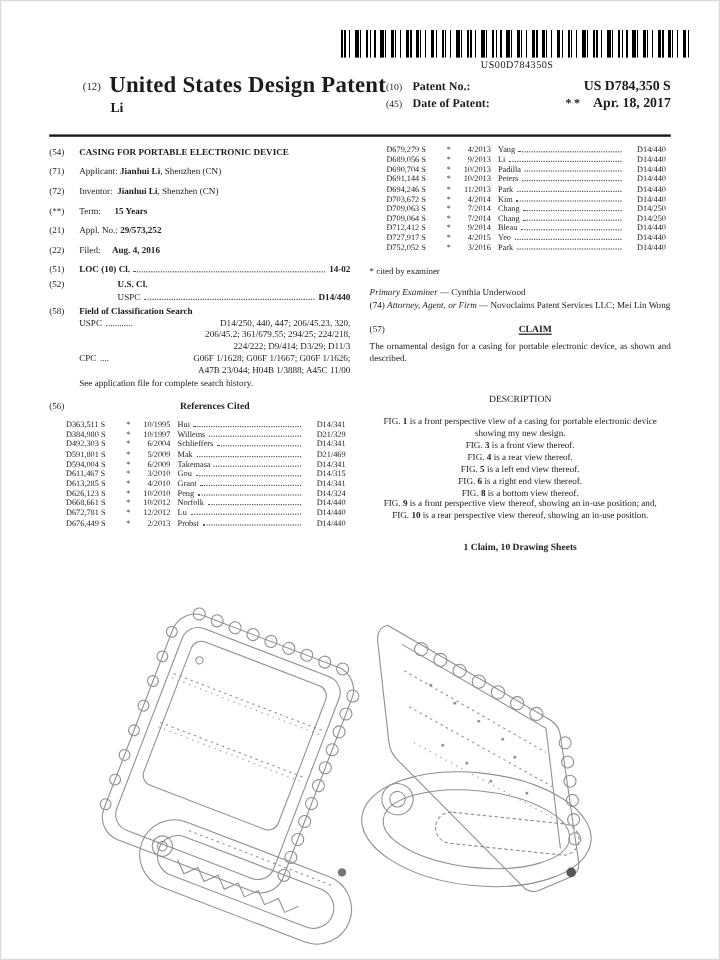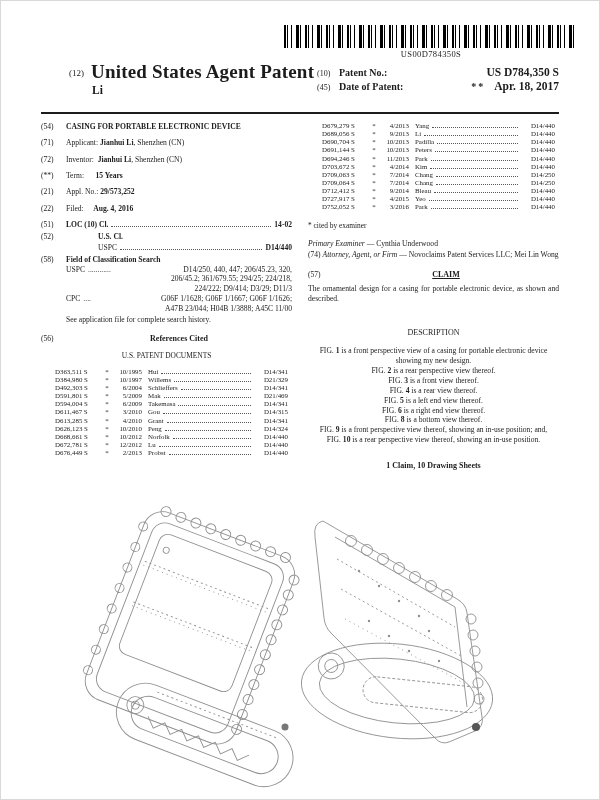--- a/index.html
+++ b/index.html
@@ -89,21 +89,21 @@
   <div class="barcode-wrap">
     <div class="barcode"></div>
     <div class="barcode-text">US00D784350S</div>
   </div>
 
   <div class="header">
     <div class="header-left">
       <div>
         <div class="title-row">
           <span class="inid12">(12)</span>
-          <span class="doc-title">United States Agent Patent</span>
+          <span class="doc-title">United States Design Patent</span>
         </div>
         <div class="surname">Li</div>
       </div>
     </div>
     <div class="header-right">
       <div class="hr-row">
         <span class="hr-inid">(10)</span>
         <span class="hr-label">Patent No.:</span>
         <span class="hr-value">US D784,350 S</span>
       </div>
@@ -194,21 +194,20 @@
               <div class="fs-cont">A47B 23/044; H04B 1/3888; A45C 11/00</div>
             </div>
           <div class="fs-note">See application file for complete search history.</div>
         </span>
       </div>
 
       <div class="refs-head">
         <span class="f-inid">(56)</span>
         <span class="refs-title">References Cited</span>
       </div>
-      <div class="refs-sub">U.S. PATENT DOCUMENTS</div>
 
       <div class="ref-rows" id="refs-left">
           <div class="ref-row">
             <span class="r-doc">D363,511 S</span>
             <span class="r-star">*</span>
             <span class="r-date">10/1995</span>
             <span class="r-name">Hui</span>
             <span class="leader"></span>
             <span class="r-cls">D14/341</span>
           </div>
@@ -396,21 +395,20 @@
 
       <div class="claim-head">
         <span class="f-inid">(57)</span>
         <span class="claim-title">CLAIM</span>
       </div>
       <div class="claim-text">The ornamental design for a casing for portable electronic device, as shown and described.</div>
 
       <div class="desc-title">DESCRIPTION</div>
       <div id="fig-descriptions">
           <p class="fig-line"><span>FIG. </span><span class="b">1</span><span> is a front perspective view of a casing for portable electronic device showing my new design.</span></p>
-          <p class="fig-line"><span>FIG. </span><span class="b">2</span><span> is a rear perspective view thereof.</span></p>
           <p class="fig-line"><span>FIG. </span><span class="b">3</span><span> is a front view thereof.</span></p>
           <p class="fig-line"><span>FIG. </span><span class="b">4</span><span> is a rear view thereof.</span></p>
           <p class="fig-line"><span>FIG. </span><span class="b">5</span><span> is a left end view thereof.</span></p>
           <p class="fig-line"><span>FIG. </span><span class="b">6</span><span> is a right end view thereof.</span></p>
           <p class="fig-line"><span>FIG. </span><span class="b">8</span><span> is a bottom view thereof.</span></p>
           <p class="fig-line"><span>FIG. </span><span class="b">9</span><span> is a front perspective view thereof, showing an in-use position; and,</span></p>
           <p class="fig-line"><span>FIG. </span><span class="b">10</span><span> is a rear perspective view thereof, showing an in-use position.</span></p>
         </div>
 
       <div class="sheets-note">1 Claim, 10 Drawing Sheets</div>

